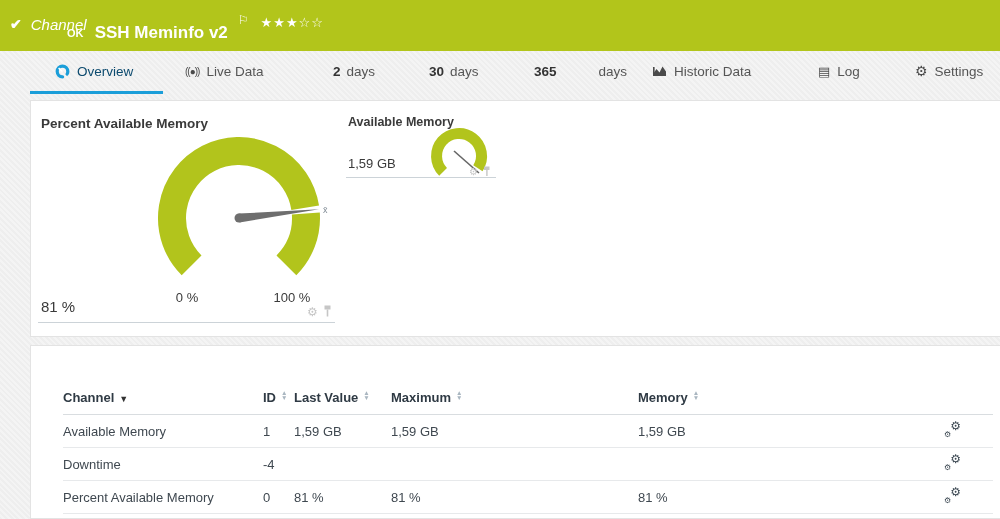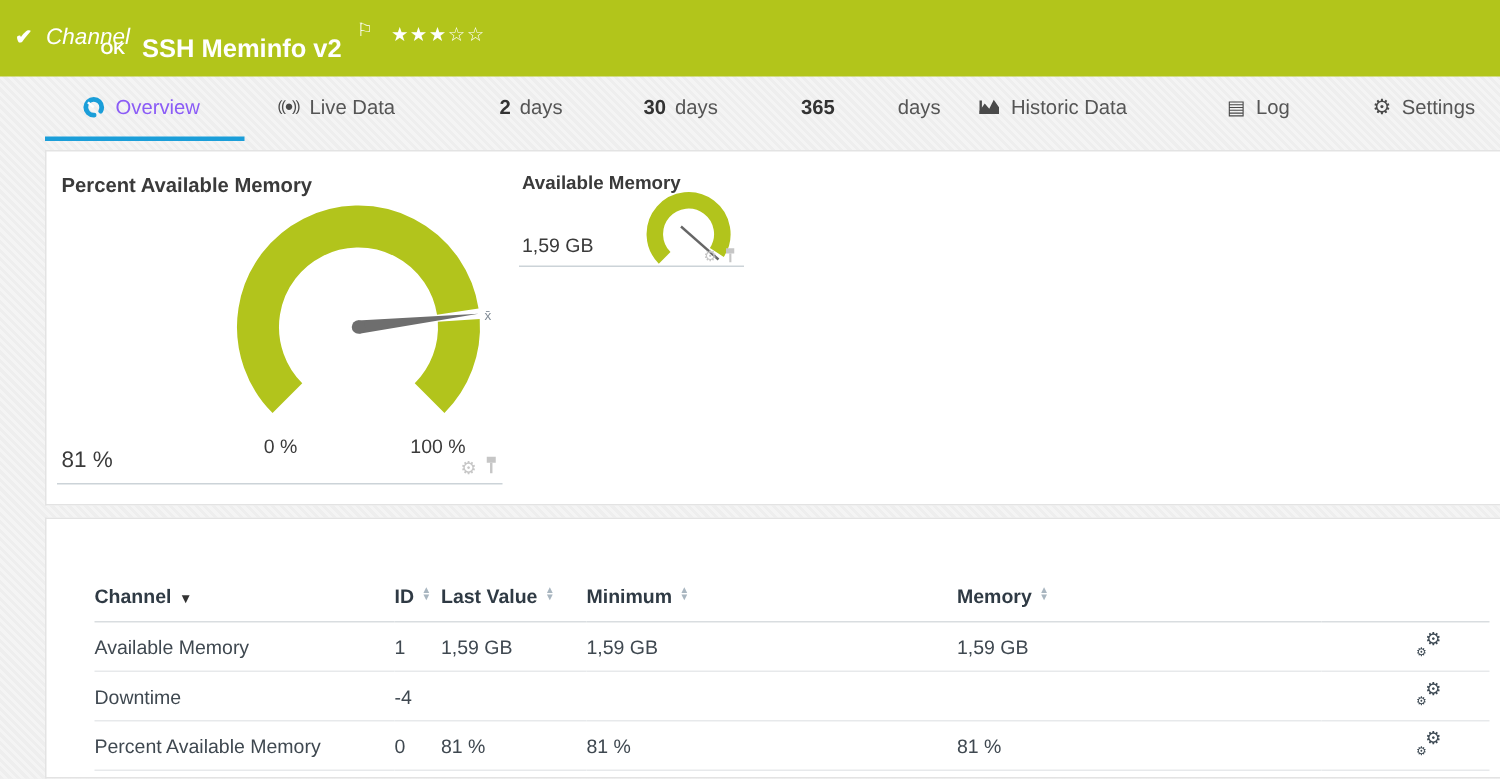--- a/index.html
+++ b/index.html
@@ -15,21 +15,21 @@
   .kind { font-style:italic; font-size:15px; margin-right:8px; }
   .sname { font-weight:bold; font-size:17px; margin-right:10px;margin-top:18px; }
   .flag { font-size:12px; margin-right:12px; position:relative; top:-4px; }
   .stars { font-size:13px; letter-spacing:1px; position:relative; top:-2px; cursor:pointer; }
   .hdr-line2 { position:absolute; left:67px; top:27px; font-weight:bold; font-size:11px; }
   
   .tabbar { position:absolute; left:0; top:51px; width:1000px; height:44px; }
   .tab { position:absolute; top:0; height:40px; display:flex; align-items:center; font-size:13.5px; color:#555; cursor:pointer; white-space:nowrap; }
   .tab .ticon { margin-right:7px; display:inline-flex; align-items:center; }
   .tab .num { font-weight:bold; color:#333; margin-right:6px; }
-  .tab.active { color:#8b5cf6; }
+  .tab.active { color:#0c4a6e; }
   .tab-underline { position:absolute; left:30px; top:40px; width:133px; height:3px; background:#1b9ed9; }
   .glyph { color:#4a4a4a; }
   
   .panel { position:absolute; left:30px; width:970px; background:#fff; border:1px solid #e3e3e3; border-right:none; }
   .panel1 { top:100px; height:237px; }
   .panel2 { top:345px; height:174px; }
   .gtitle { position:absolute; font-weight:bold; color:#3a3a3a; }
   .gtitle.big { left:10px; top:15px; font-size:13.5px; }
   .gtitle.small { left:317px; top:14px; font-size:12.5px; }
   .gvalue { position:absolute; color:#3a3a3a; }
@@ -183,21 +183,21 @@
         <th>
           <span>Channel</span><span class="sortdown">▼</span>
         </th>
         <th class="cid">
           <span>ID</span><span class="sort"><i>▲</i><i>▼</i></span>
         </th>
         <th class="cnum">
           <span>Last Value</span><span class="sort"><i>▲</i><i>▼</i></span>
         </th>
         <th class="cnum">
-          <span>Minimum</span><span class="sort"><i>▲</i><i>▼</i></span>
+          <span>Maximum</span><span class="sort"><i>▲</i><i>▼</i></span>
         </th>
         <th class="cnum">
           <span>Memory</span><span class="sort"><i>▲</i><i>▼</i></span>
         </th>
         <th></th>
       </tr>
     </thead>
     <tbody>
       <tr>
         <td>Available Memory</td>

